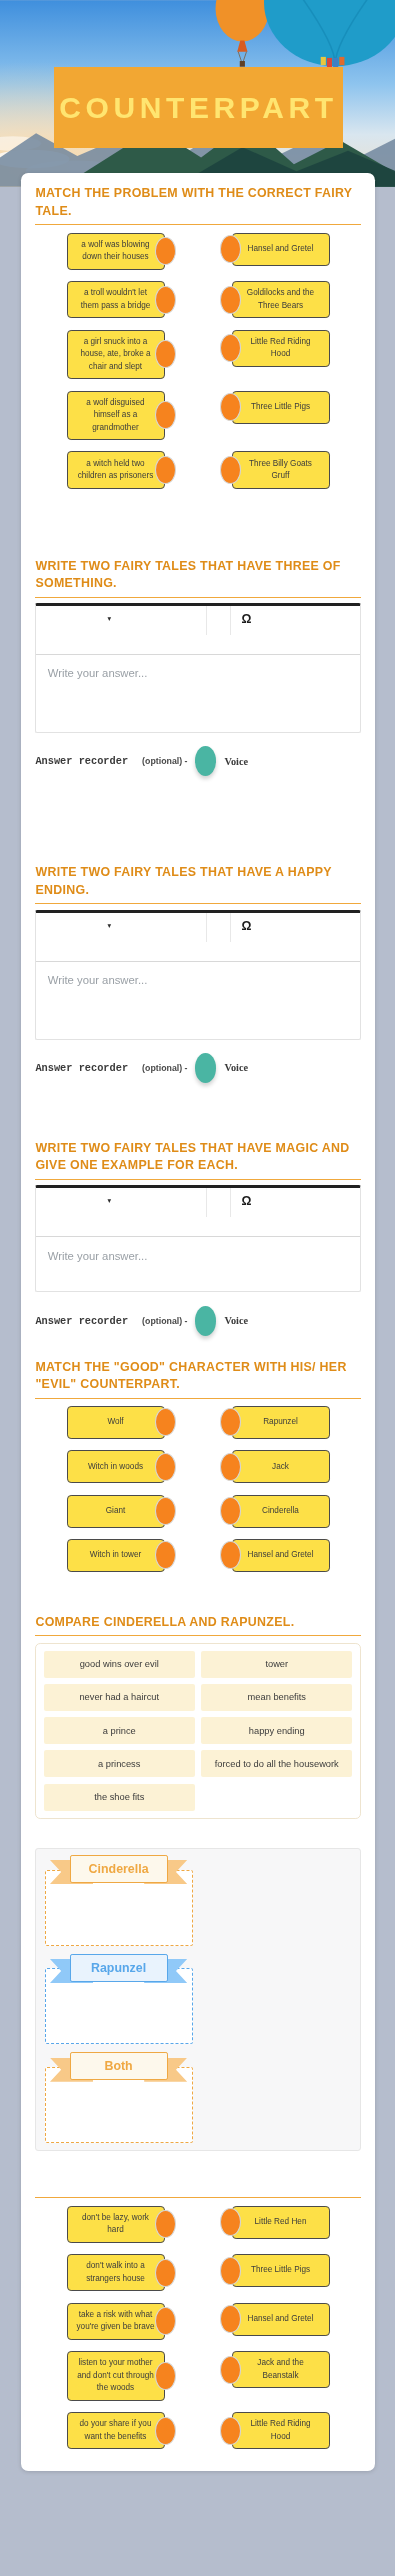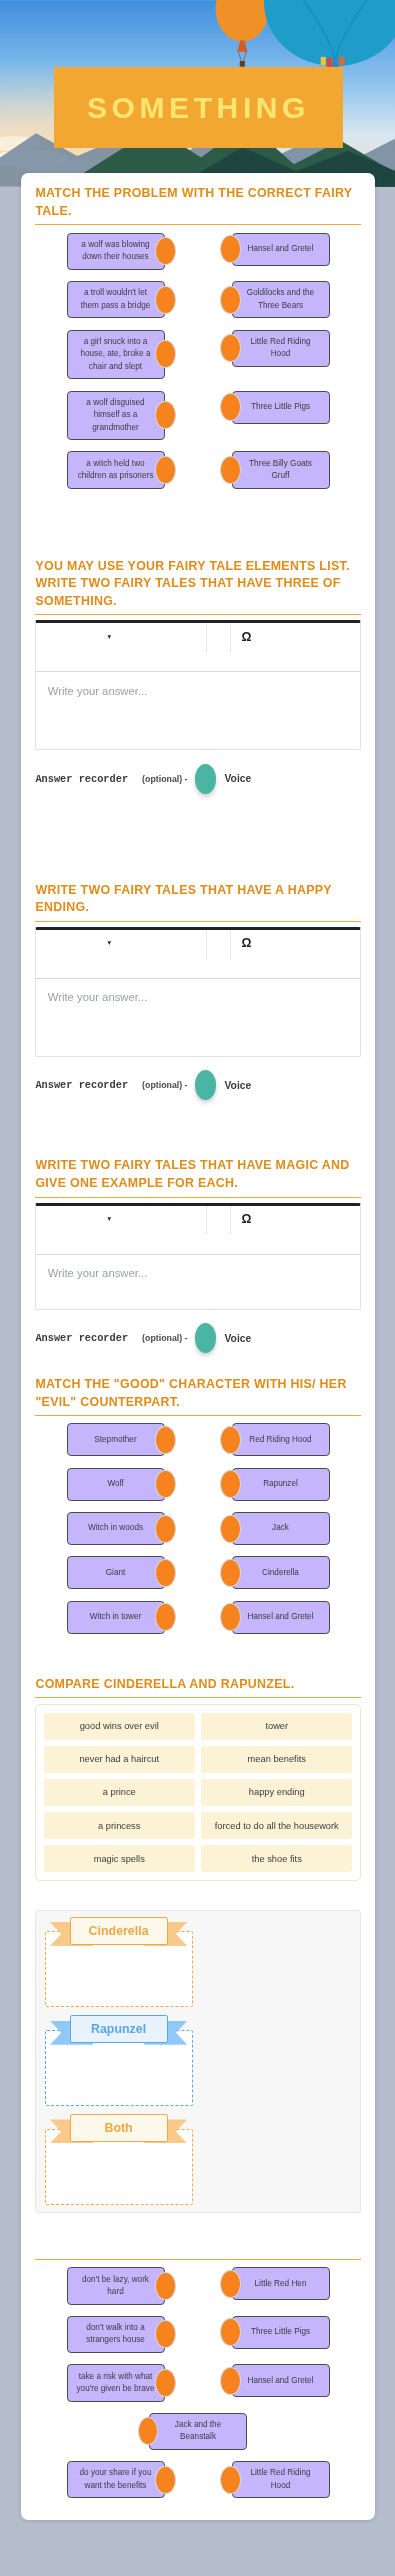--- a/index.html
+++ b/index.html
@@ -26,21 +26,21 @@
     font-size:12.4px; line-height:17.5px; font-weight:bold; color:#df8c18; letter-spacing:0.3px;
   }
   .rule { border-bottom:1px solid #f0a83c; padding-top:4.1px; }
 
   
   .match-rows { margin-top:7.2px; display:flex; flex-direction:column; gap:11.3px; }
   .match-row { display:flex; justify-content:center; gap:67px; align-items:flex-start; }
   .mcell { position:relative; width:98px; }
   .mbox {
     border:0.5px solid #4a4a4a; border-radius:4.1px; padding:5.2px 7.2px; min-height:33px;
-    font-size:8.2px; line-height:12.4px; color:#3c3c3c; text-align:center; background:#c4b5fd;
+    font-size:8.2px; line-height:12.4px; color:#3c3c3c; text-align:center; background:#fde047;
     display:flex; align-items:center; justify-content:center;
   }
   .dot {
     position:absolute; top:50%; transform:translateY(-50%);
     width:20.6px; height:28px; border-radius:50%;
     background:#f6831e; border:1px solid #d6d6d6; display:inline-block; cursor:pointer; z-index:2;
   }
   .dot-r { right:-11.3px; }
   .dot-l { left:-11.3px; }
 
@@ -62,21 +62,21 @@
   .ph { font-size:11.3px; color:#9aa0a6; }
 
   
   .recorder { margin-top:13.4px; display:flex; align-items:center; }
   .rec-label { font-size:10.3px; font-weight:bold; color:#3a3a3a;font-family:Liberation Mono, monospace; }
   .rec-opt { font-size:8.8px; font-weight:bold; color:#4a4a4a; margin-left:14px; }
   .rec-circle {
     width:21.6px; height:30px; border-radius:50%; border:none; cursor:pointer;
     background:#4ab5a3; box-shadow:0 3.1px 4.6px rgba(0,0,0,0.18); margin:0 8.2px 0 7.2px;
   }
-  .rec-voice { font-size:10.3px; font-weight:bold; color:#3a3a3a; }
+  .rec-voice { font-size:10.3px; font-weight:bold; color:#3a3a3a;font-family:Liberation Serif, serif; }
 
   
   .cmp-grid {
     margin-top:6.2px; border:0.5px solid #eee4cf; border-radius:5.2px; padding:7.2px;
     display:grid; grid-template-columns:1fr 1fr; gap:6.2px;
   }
   .cmp-card {
     background:#fcf2d5; border-radius:2.1px; min-height:27px; padding:3.1px 7.2px;
     display:flex; align-items:center; justify-content:center;
     font-size:9.3px; color:#3c3c3c; text-align:right; cursor:grab;
@@ -156,21 +156,21 @@
       <path d="M740,-40 Q650,80 650,124" stroke="#1386b3" stroke-width="3" fill="none" opacity="0.6"></path>
       <rect x="622" y="110" width="10" height="16" fill="#e8c73e"></rect>
       <rect x="634" y="112" width="10" height="18" fill="#d9483b"></rect>
       <rect x="646" y="112" width="10" height="18" fill="#3f7fc4"></rect>
       <rect x="658" y="110" width="10" height="16" fill="#e06a2e"></rect>
     </g>
   </svg>
 </div>
 
 <div class="banner">
-  <div class="banner-title">SOMETHING</div>
+  <div class="banner-title">COUNTERPART</div>
 </div>
 
 <div class="card">
 
   <section id="s1">
     <div class="sec-title">MATCH THE PROBLEM WITH THE CORRECT FAIRY TALE.</div>
     <div class="rule"></div>
     <div class="match-rows">
 
       <div class="match-row">
@@ -245,21 +245,20 @@
               <span>Three Billy Goats Gruff</span>
             </div>
           <span class="dot dot-l"></span>
         </div>
       </div>
 
     </div>
   </section>
 
   <section id="s2">
-    <div class="sec-title">YOU MAY USE YOUR FAIRY TALE ELEMENTS LIST.</div>
     <div class="sec-title">WRITE TWO FAIRY TALES THAT HAVE THREE OF SOMETHING.</div>
     <div class="rule"></div>
     <div class="editor">
       <div class="toolbar">
         <button class="tb-caret">▾</button>
         <span class="tb-sep sep1"></span>
         <span class="tb-sep sep2"></span>
         <button class="tb-omega">Ω</button>
       </div>
       <div class="editor-body">
@@ -316,34 +315,20 @@
       <button class="rec-circle"></button>
       <span class="rec-voice">Voice</span>
     </div>
   </section>
 
   <section id="s5">
     <div class="sec-title">MATCH THE "GOOD" CHARACTER WITH HIS/ HER "EVIL" COUNTERPART.</div>
     <div class="rule"></div>
     <div class="match-rows">
 
-      <div class="match-row">
-        <div class="mcell">
-          <div class="mbox">
-              <span>Stepmother</span>
-            </div>
-          <span class="dot dot-r"></span>
-        </div>
-        <div class="mcell">
-          <div class="mbox">
-              <span>Red Riding Hood</span>
-            </div>
-          <span class="dot dot-l"></span>
-        </div>
-      </div>
 
       <div class="match-row">
         <div class="mcell">
           <div class="mbox">
               <span>Wolf</span>
             </div>
           <span class="dot dot-r"></span>
         </div>
         <div class="mcell">
           <div class="mbox">
@@ -407,21 +392,20 @@
 
     <div class="cmp-grid">
       <div class="cmp-card">good wins over evil</div>
       <div class="cmp-card">tower</div>
       <div class="cmp-card">never had a haircut</div>
       <div class="cmp-card">mean benefits</div>
       <div class="cmp-card">a prince</div>
       <div class="cmp-card">happy ending</div>
       <div class="cmp-card">a princess</div>
       <div class="cmp-card">forced to do all the housework</div>
-      <div class="cmp-card">magic spells</div>
       <div class="cmp-card">the shoe fits</div>
     </div>
 
     <div class="sort">
       <div class="bin orange">
         <div class="ribbon">
           <div class="ribbon-label">Cinderella</div>
         </div>
         <div class="dashed"></div>
       </div>
@@ -485,20 +469,26 @@
           <div class="mbox">
               <span>Hansel and Gretel</span>
             </div>
           <span class="dot dot-l"></span>
         </div>
       </div>
 
       <div class="match-row">
         <div class="mcell">
           <div class="mbox">
+              <span>listen to your mother and don't cut through the woods</span>
+            </div>
+          <span class="dot dot-r"></span>
+        </div>
+        <div class="mcell">
+          <div class="mbox">
               <span>Jack and the Beanstalk</span>
             </div>
           <span class="dot dot-l"></span>
         </div>
       </div>
 
       <div class="match-row">
         <div class="mcell">
           <div class="mbox">
               <span>do your share if you want the benefits</span>

